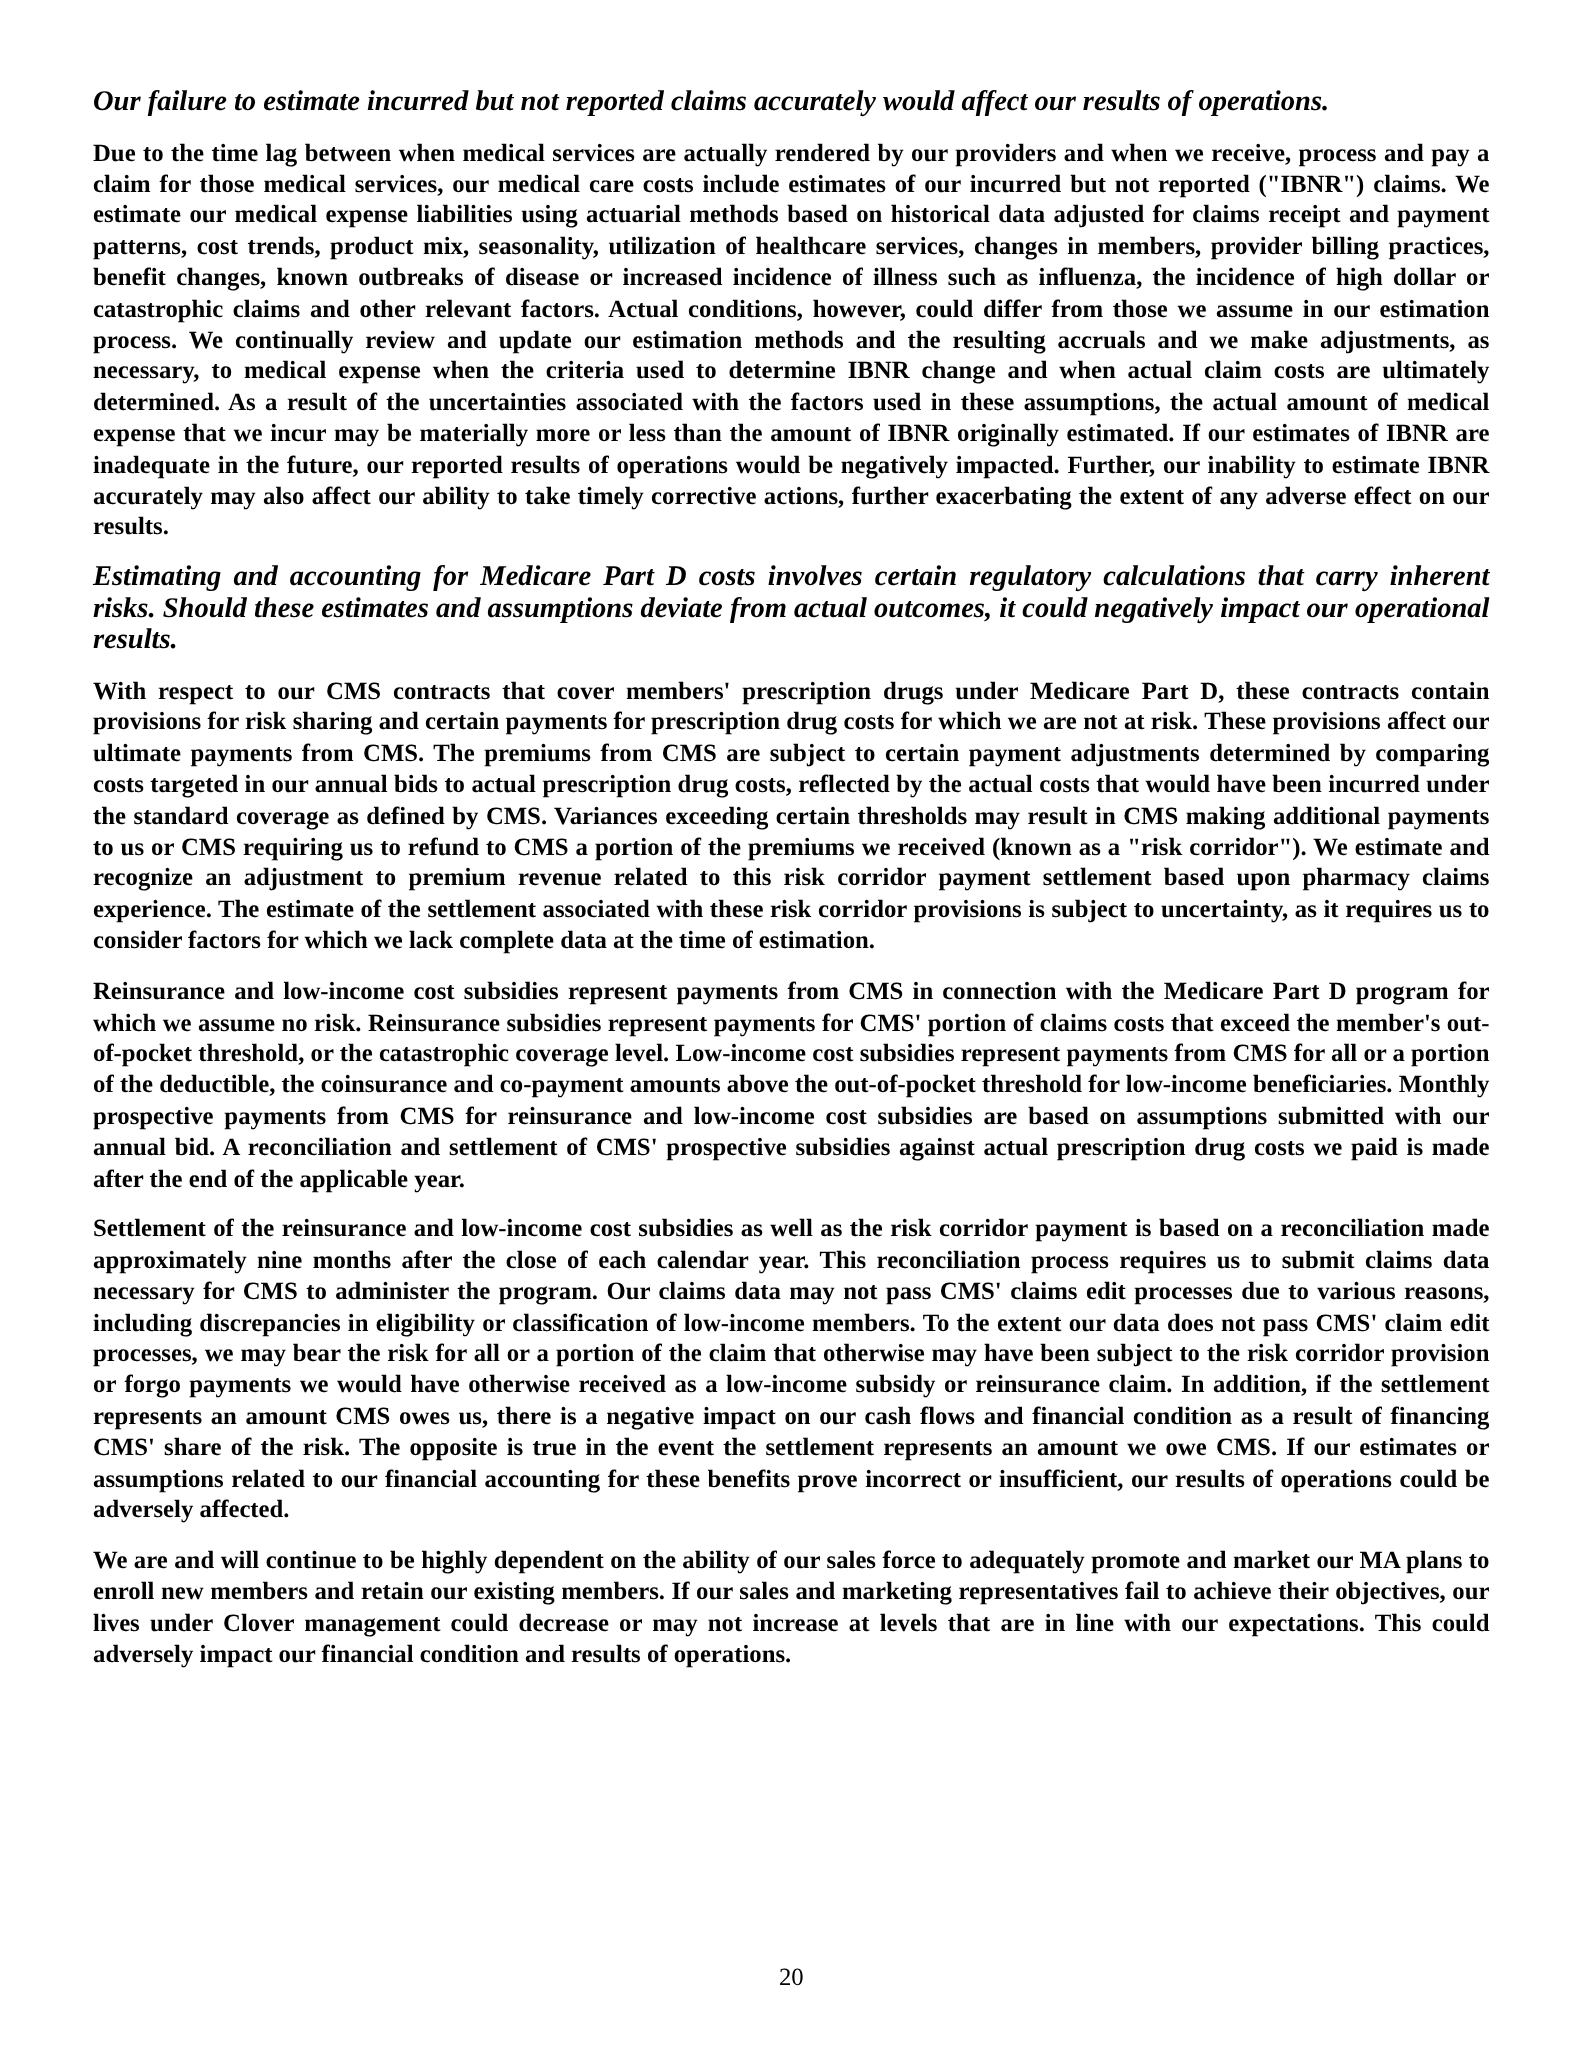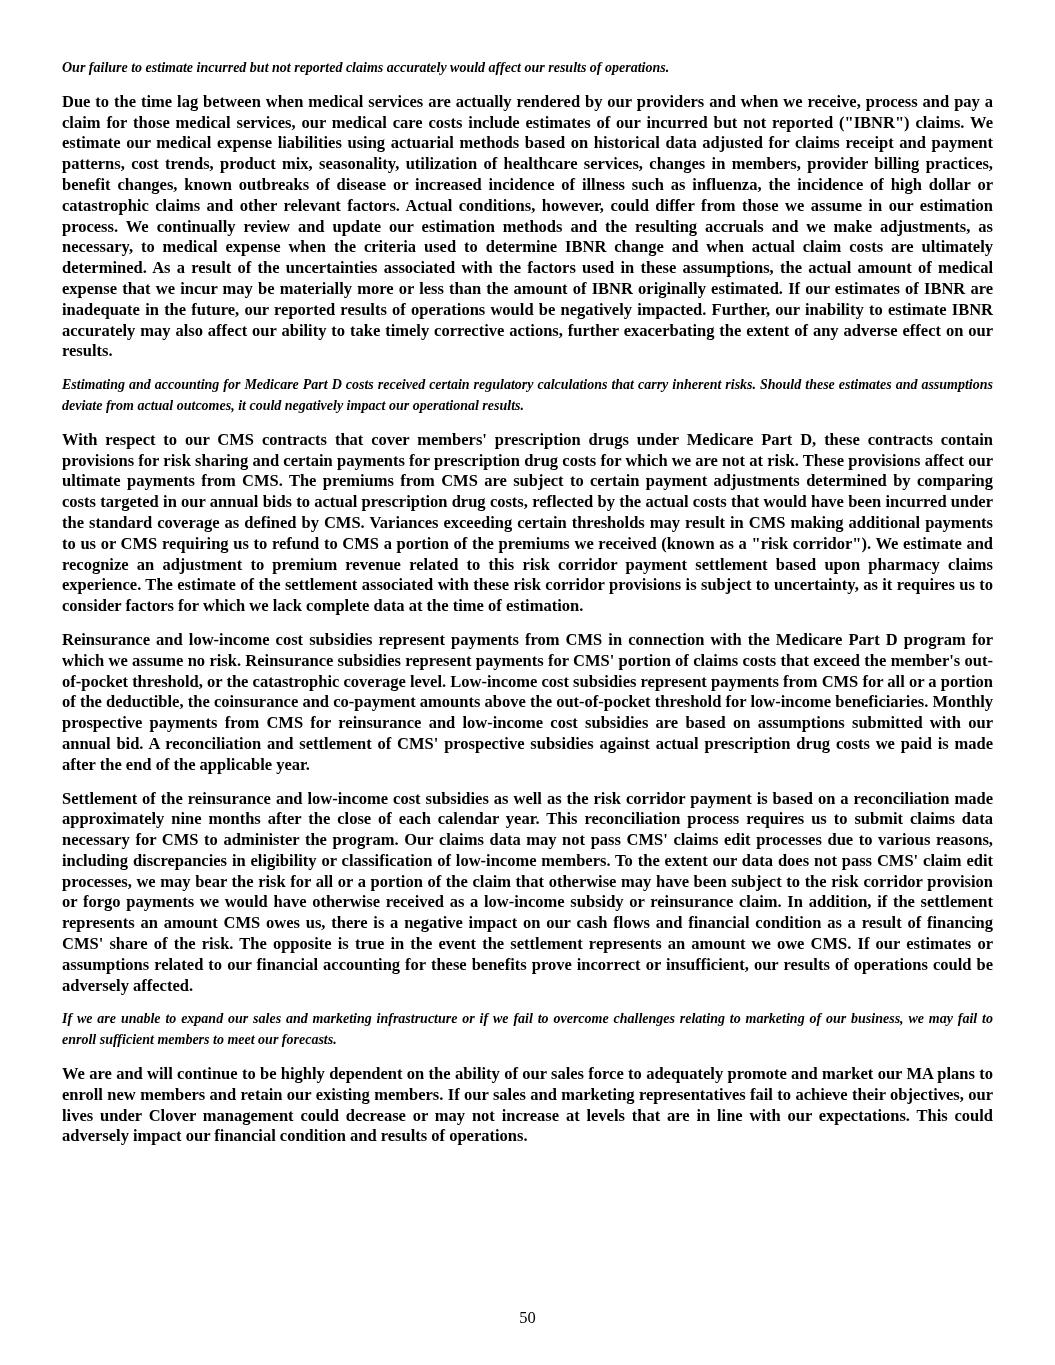--- a/index.html
+++ b/index.html
@@ -13,21 +13,21 @@
     color: #000000;
     font-family: "Liberation Serif", "DejaVu Serif", serif;
     font-size: 16.5px;
     line-height: 20.8px;
     overflow: hidden;
   }
   .content {
     padding: 58px 62px 0 62px;
   }
   .heading {
-    font-size: 14px;
+    font-size: 19px;
     font-weight: bold;
     font-style: italic;
     text-align: justify;
     margin: 0 0 13px 0;
   }
   .paragraph {
     text-align: justify;
     margin: 0 0 13px 0;
     font-weight: bold;
   }
@@ -40,21 +40,20 @@
     font-size: 16.5px;
   }
 </style>
 </head>
 <body>
 
 <div class="page">
   <div class="content" id="content">
       <h2 class="heading">Our failure to estimate incurred but not reported claims accurately would affect our results of operations.</h2>
       <p class="paragraph">Due to the time lag between when medical services are actually rendered by our providers and when we receive, process and pay a claim for those medical services, our medical care costs include estimates of our incurred but not reported ("IBNR") claims. We estimate our medical expense liabilities using actuarial methods based on historical data adjusted for claims receipt and payment patterns, cost trends, product mix, seasonality, utilization of healthcare services, changes in members, provider billing practices, benefit changes, known outbreaks of disease or increased incidence of illness such as influenza, the incidence of high dollar or catastrophic claims and other relevant factors. Actual conditions, however, could differ from those we assume in our estimation process. We continually review and update our estimation methods and the resulting accruals and we make adjustments, as necessary, to medical expense when the criteria used to determine IBNR change and when actual claim costs are ultimately determined. As a result of the uncertainties associated with the factors used in these assumptions, the actual amount of medical expense that we incur may be materially more or less than the amount of IBNR originally estimated. If our estimates of IBNR are inadequate in the future, our reported results of operations would be negatively impacted. Further, our inability to estimate IBNR accurately may also affect our ability to take timely corrective actions, further exacerbating the extent of any adverse effect on our results.</p>
-      <h2 class="heading">Estimating and accounting for Medicare Part D costs received certain regulatory calculations that carry inherent risks. Should these estimates and assumptions deviate from actual outcomes, it could negatively impact our operational results.</h2>
+      <h2 class="heading">Estimating and accounting for Medicare Part D costs involves certain regulatory calculations that carry inherent risks. Should these estimates and assumptions deviate from actual outcomes, it could negatively impact our operational results.</h2>
       <p class="paragraph">With respect to our CMS contracts that cover members' prescription drugs under Medicare Part D, these contracts contain provisions for risk sharing and certain payments for prescription drug costs for which we are not at risk. These provisions affect our ultimate payments from CMS. The premiums from CMS are subject to certain payment adjustments determined by comparing costs targeted in our annual bids to actual prescription drug costs, reflected by the actual costs that would have been incurred under the standard coverage as defined by CMS. Variances exceeding certain thresholds may result in CMS making additional payments to us or CMS requiring us to refund to CMS a portion of the premiums we received (known as a "risk corridor"). We estimate and recognize an adjustment to premium revenue related to this risk corridor payment settlement based upon pharmacy claims experience. The estimate of the settlement associated with these risk corridor provisions is subject to uncertainty, as it requires us to consider factors for which we lack complete data at the time of estimation.</p>
       <p class="paragraph">Reinsurance and low-income cost subsidies represent payments from CMS in connection with the Medicare Part D program for which we assume no risk. Reinsurance subsidies represent payments for CMS' portion of claims costs that exceed the member's out-of-pocket threshold, or the catastrophic coverage level. Low-income cost subsidies represent payments from CMS for all or a portion of the deductible, the coinsurance and co-payment amounts above the out-of-pocket threshold for low-income beneficiaries. Monthly prospective payments from CMS for reinsurance and low-income cost subsidies are based on assumptions submitted with our annual bid. A reconciliation and settlement of CMS' prospective subsidies against actual prescription drug costs we paid is made after the end of the applicable year.</p>
       <p class="paragraph">Settlement of the reinsurance and low-income cost subsidies as well as the risk corridor payment is based on a reconciliation made approximately nine months after the close of each calendar year. This reconciliation process requires us to submit claims data necessary for CMS to administer the program. Our claims data may not pass CMS' claims edit processes due to various reasons, including discrepancies in eligibility or classification of low-income members. To the extent our data does not pass CMS' claim edit processes, we may bear the risk for all or a portion of the claim that otherwise may have been subject to the risk corridor provision or forgo payments we would have otherwise received as a low-income subsidy or reinsurance claim. In addition, if the settlement represents an amount CMS owes us, there is a negative impact on our cash flows and financial condition as a result of financing CMS' share of the risk. The opposite is true in the event the settlement represents an amount we owe CMS. If our estimates or assumptions related to our financial accounting for these benefits prove incorrect or insufficient, our results of operations could be adversely affected.</p>
-      <h2 class="heading">If we are unable to expand our sales and marketing infrastructure or if we fail to overcome challenges relating to marketing of our business, we may fail to enroll sufficient members to meet our forecasts.</h2>
       <p class="paragraph">We are and will continue to be highly dependent on the ability of our sales force to adequately promote and market our MA plans to enroll new members and retain our existing members. If our sales and marketing representatives fail to achieve their objectives, our lives under Clover management could decrease or may not increase at levels that are in line with our expectations. This could adversely impact our financial condition and results of operations.</p>
     </div>
-  <div class="footer">50</div>
+  <div class="footer">20</div>
 </div>
 
 </body></html>

